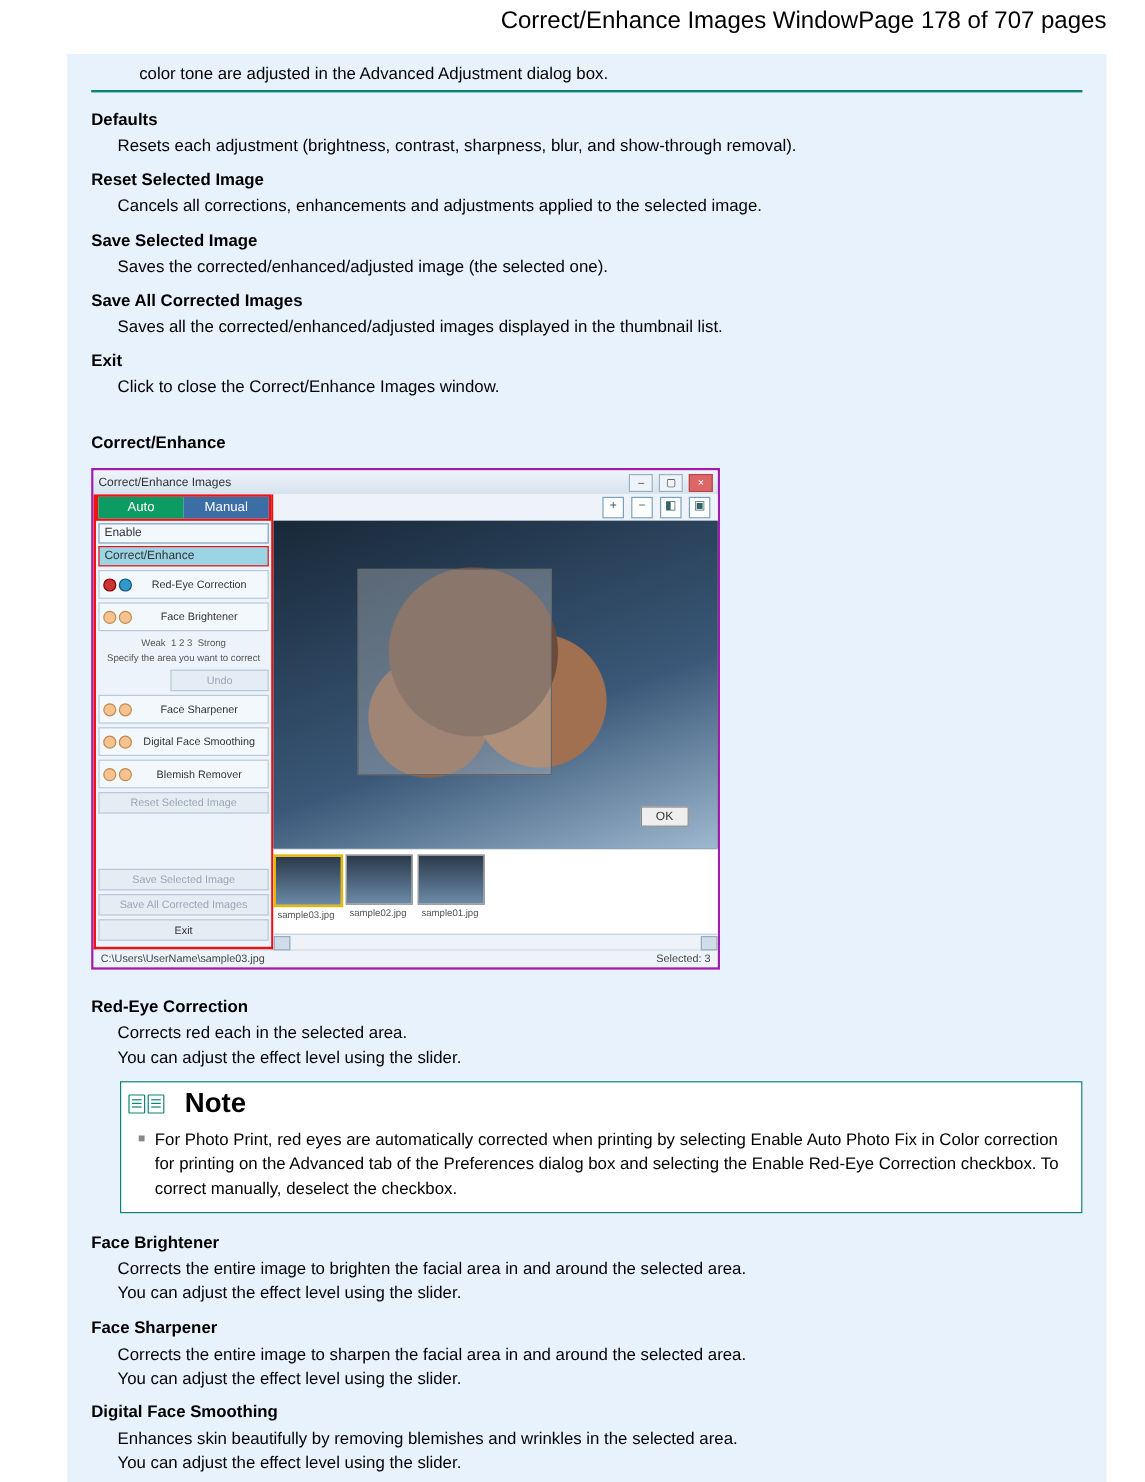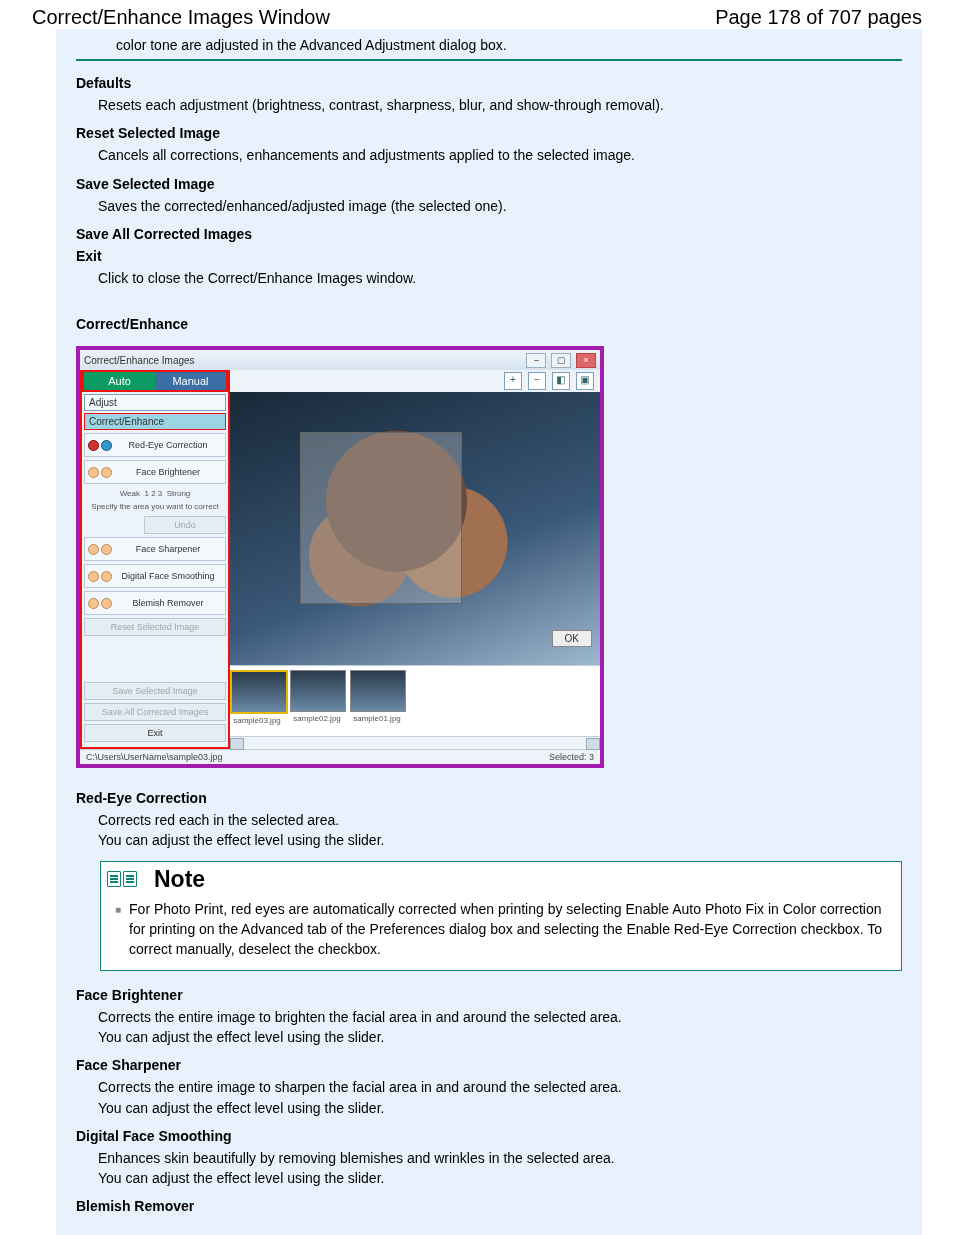--- a/index.html
+++ b/index.html
@@ -1,24 +1,24 @@
 <!DOCTYPE html>
 <html><head>
 <meta charset="utf-8">
 <style>
   html,body{margin:0;padding:0;font-family:Arial,Helvetica,sans-serif;color:#000;background:#fff;}
   .page{width:954px;margin:0 auto;background:#fff;}
-  .header{display:flex;justify-content:space-between;align-items:baseline;padding:6px 32px 0 32px;font-size:20px;}
+  .header{display:flex;justify-content:flex-end;align-items:baseline;padding:6px 32px 16px 32px;font-size:20px;}
   .content{background:#e8f2fc;margin:0 32px 0 56px;padding:8px 20px 30px 20px;min-height:1140px;box-sizing:border-box;}
   .fragline{color:#000;font-size:14px;padding:0 0 6px 40px;}
   .hr1{border:none;border-top:2px solid #0b8474;margin:0 0 14px 0;}
   .term{font-weight:bold;font-size:14px;margin:6px 0 4px 0;}
   .desc{font-size:14px;margin:0 0 10px 22px;line-height:1.45;}
   .section-heading{font-weight:bold;font-size:14px;margin:28px 0 14px 0;}
-  .shot{width:520px;border:4px solid #a21caf;background:#dbe7f2;font-size:10px;color:#333;}
+  .shot{width:520px;border:2px solid #a21caf;background:#dbe7f2;font-size:10px;color:#333;}
   .shot-titlebar{display:flex;align-items:center;justify-content:space-between;height:20px;background:linear-gradient(#eef3f9,#d6e3ef);padding:0 4px;}
   .winbtns span{display:inline-block;width:18px;height:13px;border:1px solid #9aafc4;margin-left:2px;background:#eef3f9;font-size:9px;text-align:center;line-height:13px;}
   .winbtns .close{background:#d66;color:#fff;border-color:#b44;}
   .shot-body{display:flex;}
   .sidebar{width:150px;border:2px solid #e11;border-top:none;padding:2px;box-sizing:border-box;background:#ecf3fa;}
   .tabrow{display:flex;border:2px solid #e11;margin:-2px -2px 2px -2px;}
   .tabbtn{flex:1;text-align:center;padding:3px 0;font-size:11px;color:#fff;}
   .tab-auto{background:#0c9b63;}
   .tab-manual{background:#3a6ea5;}
   .subtab{border:1px solid #7aa0c0;background:#f3f8fd;padding:2px 4px;margin:2px 0;font-size:10px;color:#333;}
@@ -32,21 +32,21 @@
   .preview{flex:1;background:#fff;display:flex;flex-direction:column;}
   .preview-tools{height:22px;display:flex;justify-content:flex-end;align-items:center;gap:6px;padding:0 6px;background:#eef3f9;}
   .preview-tools .pt{width:16px;height:16px;border:1px solid #7aa0c0;background:#fff;font-size:10px;text-align:center;line-height:14px;color:#366;}
   .preview-img{flex:1;position:relative;background:#2a3a4a;min-height:240px;}
   .preview-img::before{content:"";position:absolute;inset:0;background:
      radial-gradient(circle at 45% 40%, #6b4a3a 0 70px, transparent 71px),
      radial-gradient(circle at 60% 55%, #a07050 0 55px, transparent 56px),
      radial-gradient(circle at 35% 60%, #8a6048 0 50px, transparent 51px),
      linear-gradient(160deg,#182838 0%,#3a5878 60%,#9fb8d0 100%);}
   .selbox{position:absolute;left:70px;top:40px;width:160px;height:170px;background:rgba(200,200,200,0.35);border:1px solid #666;}
-  .okbtn{position:absolute;right:8px;bottom:18px;background:#eee;border:1px solid #888;font-size:10px;padding:2px 12px;}
+  .okbtn{position:absolute;right:24px;bottom:18px;background:#eee;border:1px solid #888;font-size:10px;padding:2px 12px;}
   .thumbrow{height:66px;background:#fff;border-top:1px solid #c2d0de;display:flex;align-items:flex-start;padding:4px 4px 0 0;gap:6px;}
   .thumb{width:54px;}
   .thumb .timg{width:54px;height:40px;background:linear-gradient(#2a3a4a,#6b8aa8);border:1px solid #888;}
   .thumb.sel .timg{border:2px solid #e6b800;}
   .thumb .tcap{font-size:8px;text-align:center;color:#555;margin-top:2px;}
   .shot-status{display:flex;justify-content:space-between;font-size:9px;color:#444;background:#eef3f9;border-top:1px solid #c2d0de;padding:2px 6px;align-items:center;}
   .scrollbar{height:12px;background:#eef3f9;border-top:1px solid #c2d0de;position:relative;}
   .scrollbar::before,.scrollbar::after{content:"";position:absolute;top:1px;width:12px;height:10px;background:#d0dce8;border:1px solid #9ab;}
   .scrollbar::before{left:0;} .scrollbar::after{right:0;}
   .note-box{border:1px solid #0b8474;background:#fff;margin:10px 0 16px 24px;padding:0;}
@@ -71,41 +71,42 @@
     <div class="fragline">color tone are adjusted in the Advanced Adjustment dialog box.</div>
     <hr class="hr1">
 
     <div class="term">Defaults</div>
     <div class="desc">Resets each adjustment (brightness, contrast, sharpness, blur, and show-through removal).</div>
     <div class="term">Reset Selected Image</div>
     <div class="desc">Cancels all corrections, enhancements and adjustments applied to the selected image.</div>
     <div class="term">Save Selected Image</div>
     <div class="desc">Saves the corrected/enhanced/adjusted image (the selected one).</div>
     <div class="term">Save All Corrected Images</div>
+    <div class="desc">Saves all the corrected/enhanced/adjusted images displayed in the thumbnail list.</div>
     <div class="term">Exit</div>
     <div class="desc">Click to close the Correct/Enhance Images window.</div>
 
     <div class="section-heading">Correct/Enhance</div>
 
     <div class="shot">
       <div class="shot-titlebar">
         <span>Correct/Enhance Images</span>
         <span class="winbtns">
           <span>–</span>
           <span>▢</span>
           <span class="close">×</span>
         </span>
       </div>
       <div class="shot-body">
         <div class="sidebar">
           <div class="tabrow">
             <div class="tabbtn tab-auto">Auto</div>
             <div class="tabbtn tab-manual">Manual</div>
           </div>
-          <div class="subtab">Adjust</div>
+          <div class="subtab">Enable</div>
           <div class="subtab selected">Correct/Enhance</div>
 
           <div class="toolrow">
             <span class="ico">
                 <span class="dot" style="background:#c33;border-color:#800"></span>
                 <span class="dot" style="background:#39c;border-color:#157"></span>
               </span>
             <span class="lbl">Red-Eye Correction</span>
           </div>
           <div class="toolrow">

